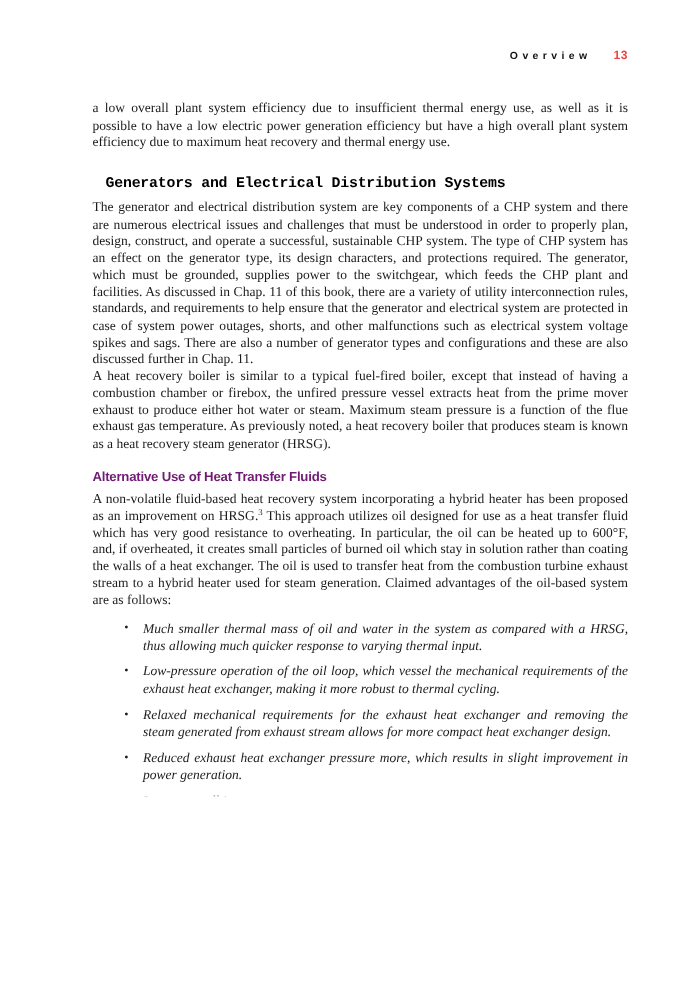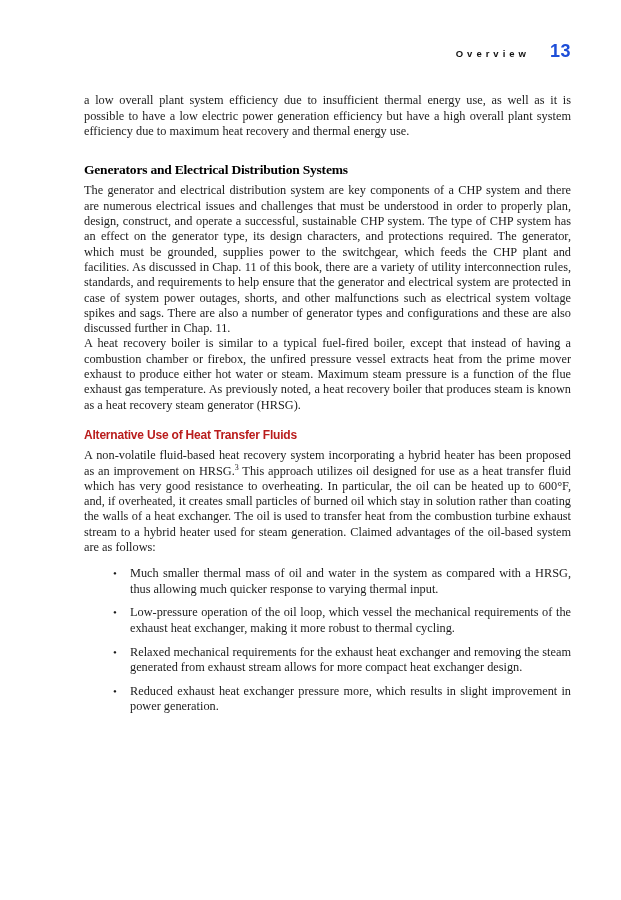--- a/index.html
+++ b/index.html
@@ -28,42 +28,42 @@
     font-family: "Liberation Sans", "DejaVu Sans", sans-serif;
   }
   .running-head {
     font-weight: bold;
     font-size: 9.5px;
     letter-spacing: 4px;
     color: #111;
   }
   .folio {
     font-weight: bold;
-    font-size: 18px;
+    font-size: 11px;
     letter-spacing: 0.5px;
-    color: #1d4ed8;
+    color: #ef4444;
   }
   p {
     margin: 0;
     text-align: justify;
   }
   h2.section-heading {
-    font-family: Liberation Serif, serif;
+    font-family: Liberation Mono, monospace;
     font-weight: bold;
     font-size: 13.5px;
     letter-spacing: -0.2px;
     color: #000;
-    margin: 23px 0 6px 0;
+    margin: 23px 0 6px 12px;
   }
   h3.sub-heading {
     font-family: "Liberation Sans", "DejaVu Sans", sans-serif;
     font-weight: bold;
     font-size: 12px;
     letter-spacing: -0.2px;
-    color: #b91c1c;
+    color: #701a75;
     margin: 15px 0 5px 0;
   }
   .italic { }
   sup.footnote {
     font-size: 8px;
     line-height: 0;
     vertical-align: super;
   }
   ul.bullet-list {
     list-style: none;
@@ -75,20 +75,21 @@
     margin-bottom: 8.5px;
   }
   ul.bullet-list li:last-child { margin-bottom: 0; }
   .bullet-marker {
     flex: 0 0 17px;
     font-size: 11px;
   }
   .bullet-text {
     flex: 1 1 auto;
     text-align: justify;
+    font-style: italic;
   }
   .closing-para {
     margin-top: 11px;
     text-indent: 17px;
     text-align: justify;
     text-align-last: justify;
   }
 </style>
 </head>
 <body>

